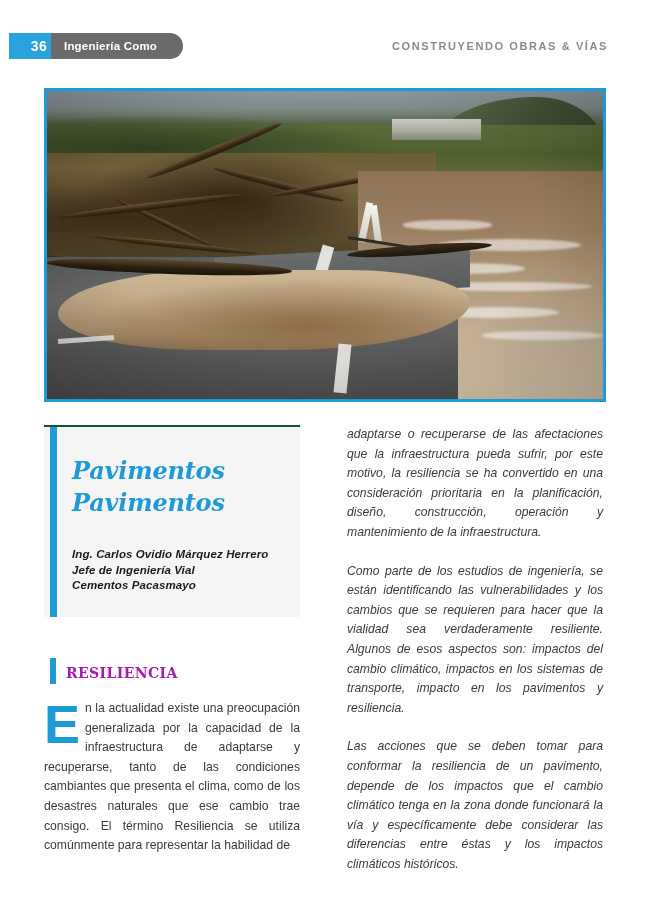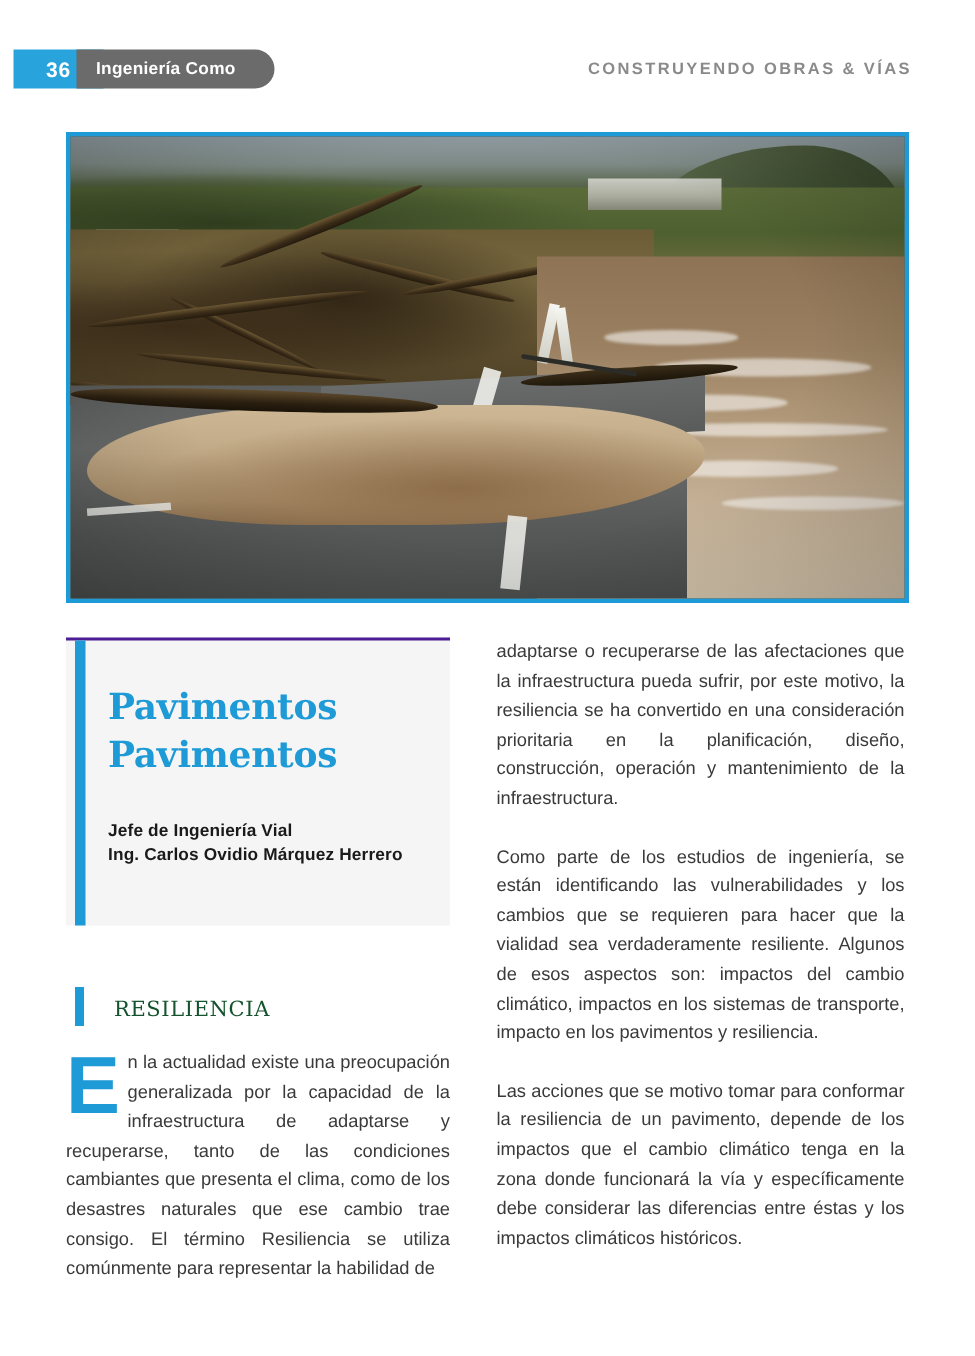--- a/index.html
+++ b/index.html
@@ -225,25 +225,26 @@
   
   .left-col {
     position: absolute;
     left: 44px;
     top: 425px;
     width: 256px;
   }
   .title-panel {
     position: relative;
     background: #f5f5f5;
-    border-top: 2px solid #4c1d95;
+    border-top: 2px solid #14532d;
     padding: 28px 14px 18px 28px;
     box-sizing: border-box;
     width: 256px;
     min-height: 192px;
+    font-style: italic;
   }
   .title-panel::before {
     content: "";
     position: absolute;
     left: 6px;
     top: 0;
     bottom: 0;
     width: 7px;
     background: #1e9ad6;
   }
@@ -277,26 +278,25 @@
   .section-head::before {
     content: "";
     position: absolute;
     left: 6px;
     top: -3px;
     width: 6px;
     height: 26px;
     background: #1e9ad6;
   }
   .section-head-text {
-    color: #14532d;
+    color: #a21caf;
     font-family: "DejaVu Serif", serif;
-    font-weight: normal;
+    font-weight: bold;
     font-size: 14px;
     letter-spacing: 0.4px;
-    margin-left: 10px;
   }
 
   .body-text {
     color: #3a3a3a;
     font-size: 12.2px;
     line-height: 19.6px;
     text-align: justify;
     margin: 0;
   }
   .lead-para {
@@ -317,21 +317,22 @@
     position: absolute;
     left: 331px;
     top: 425px;
     width: 272px;
   }
   .right-col p {
     color: #3a3a3a;
     font-size: 12.2px;
     line-height: 19.6px;
     text-align: justify;
-    margin: 0 0 19px 0;
+    margin: 0 0 19px 16px;
+    font-style: italic;
   }
   .right-col p:last-child { margin-bottom: 0; }
 </style>
 </head>
 <body>
 
 <div class="header">
   <div class="page-number">36</div>
   <div class="section-tab">Ingeniería Como</div>
   <div class="header-right">CONSTRUYENDO OBRAS &amp; VÍAS</div>
@@ -383,32 +384,33 @@
 </div>
 
 <div class="left-col">
 
   <div class="title-panel">
     <h1 class="article-title">
       <span class="t-line">Pavimentos</span>
       <span class="t-line">Pavimentos</span>
     </h1>
     <div class="byline">
+      <div>Ing. Carlos Ovidio Márquez Herrero</div>
       <div>Jefe de Ingeniería Vial</div>
-      <div>Ing. Carlos Ovidio Márquez Herrero</div>
+      <div>Cementos Pacasmayo</div>
     </div>
   </div>
 
   <div class="section-head">
     <span class="section-head-text">RESILIENCIA</span>
   </div>
 
   <p class="body-text lead-para">
     <span class="dropcap">E</span><span>n la actualidad existe una preocupación generalizada por la capacidad de la infraestructura de adaptarse y recuperarse, tanto de las condiciones cambiantes que presenta el clima, como de los desastres naturales que ese cambio trae consigo. El término Resiliencia se utiliza comúnmente para representar la habilidad de</span>
   </p>
 
 </div>
 
 <div class="right-col">
   <p>adaptarse o recuperarse de las afectaciones que la infraestructura pueda sufrir, por este motivo, la resiliencia se ha convertido en una consideración prioritaria en la planificación, diseño, construcción, operación y mantenimiento de la infraestructura.</p>
   <p>Como parte de los estudios de ingeniería, se están identificando las vulnerabilidades y los cambios que se requieren para hacer que la vialidad sea verdaderamente resiliente. Algunos de esos aspectos son: impactos del cambio climático, impactos en los sistemas de transporte, impacto en los pavimentos y resiliencia.</p>
-  <p>Las acciones que se motivo tomar para conformar la resiliencia de un pavimento, depende de los impactos que el cambio climático tenga en la zona donde funcionará la vía y específicamente debe considerar las diferencias entre éstas y los impactos climáticos históricos.</p>
+  <p>Las acciones que se deben tomar para conformar la resiliencia de un pavimento, depende de los impactos que el cambio climático tenga en la zona donde funcionará la vía y específicamente debe considerar las diferencias entre éstas y los impactos climáticos históricos.</p>
 </div>
 
 </body></html>

